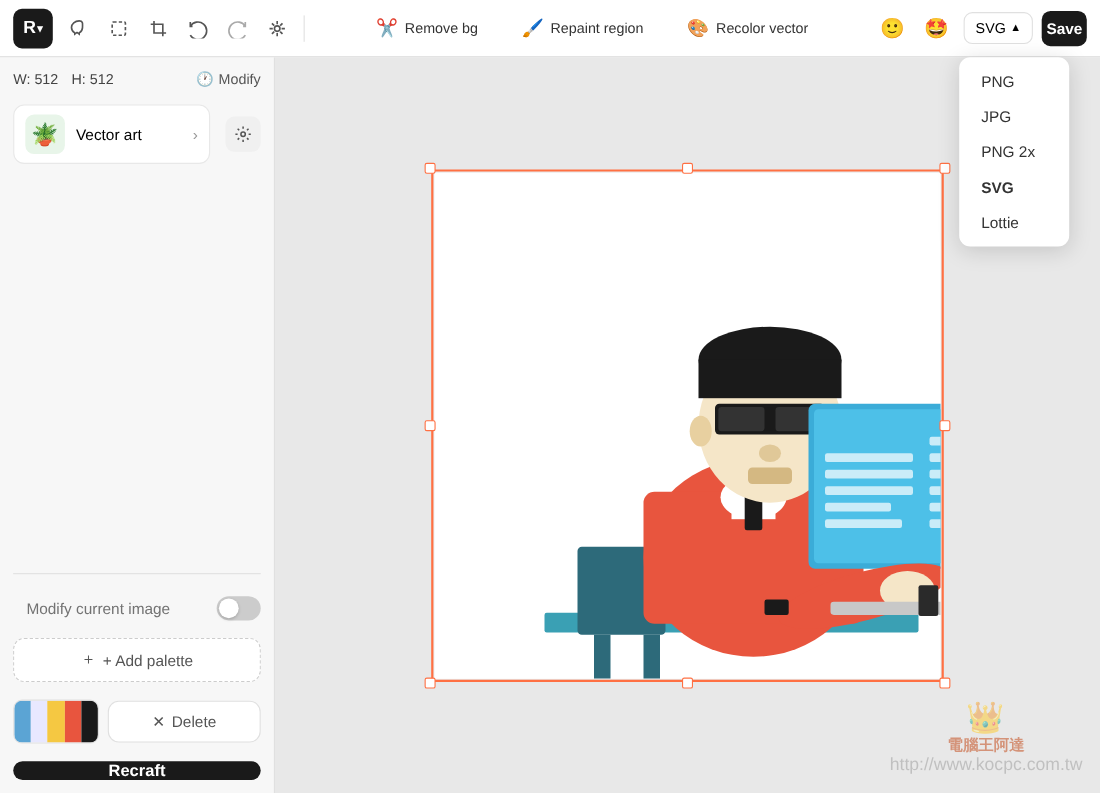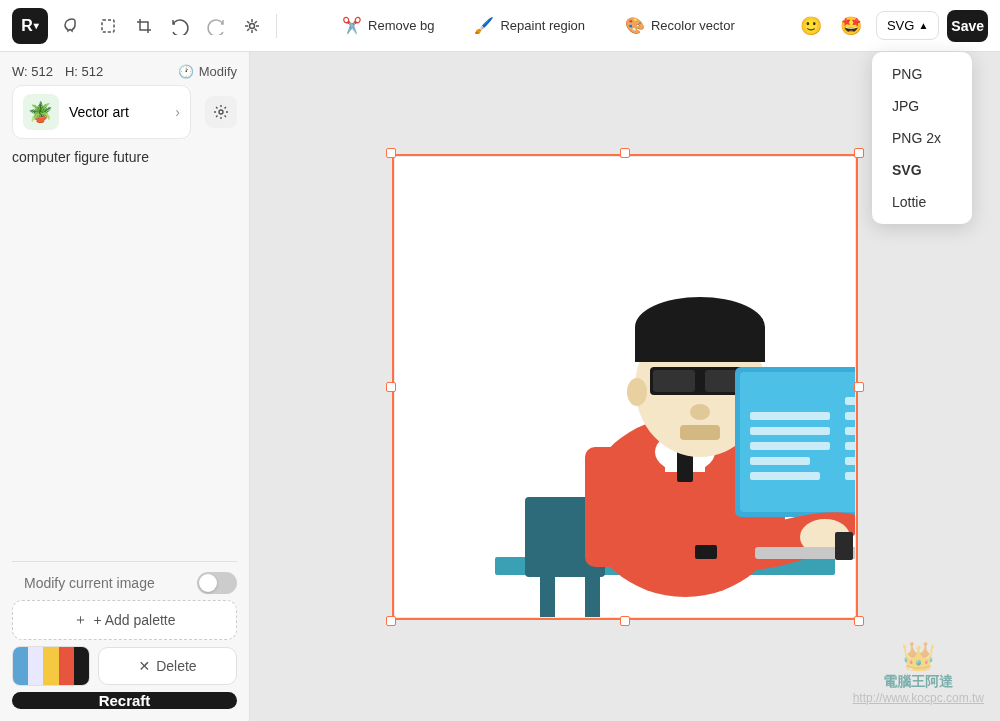--- a/index.html
+++ b/index.html
@@ -141,21 +141,21 @@
     }
 
     
     .sidebar {
       width: 250px;
       background: #f7f7f7;
       border-right: 1px solid #e0e0e0;
       padding: 12px;
       display: flex;
       flex-direction: column;
-      gap: 6px;
+      gap: 16px;
       overflow-y: auto;
     }
     .dimension-row {
       display: flex;
       align-items: center;
       gap: 12px;
       font-size: 13px;
       color: #444;
     }
     .history-btn {
@@ -365,23 +365,22 @@
       opacity: 0.5;
       font-size: 12px;
       color: #888;
       text-align: center;
       pointer-events: none;
     }
     .watermark-logo {
       font-size: 28px;
     }
     .watermark-url {
-      font-size: 12px;
+      font-size: 16px;
       color: #999;
-      text-decoration: underline;
     }
   </style>
 </head>
 <body>
 
 <div class="toolbar">
   <div class="toolbar-left">
     <div class="toolbar-logo">
       <span>R</span>
       <span style="font-size:10px; margin-left:1px;">▾</span>
@@ -473,21 +472,20 @@
         <span class="style-card-arrow">›</span>
       </div>
       <div class="style-card-settings">
         <svg width="16" height="16" viewBox="0 0 16 16" fill="none" stroke="#555" stroke-width="1.4">
             <circle cx="8" cy="8" r="2"></circle>
             <path d="M8 1v2M8 13v2M1 8h2M13 8h2M3.05 3.05l1.41 1.41M11.54 11.54l1.41 1.41M3.05 12.95l1.41-1.41M11.54 4.46l1.41-1.41"></path>
           </svg>
       </div>
     </div>
 
-    <div class="prompt-text">computer figure future</div>
 
     <div class="spacer"></div>
 
     <hr class="section-divider">
 
     <div class="modify-row">
       <span class="modify-label">Modify current image</span>
       <div class="toggle-switch"></div>
     </div>
 
@@ -587,17 +585,17 @@
         <rect x="360" y="390" width="120" height="12" rx="3" fill="#c8c8c8"></rect>
 
         <rect x="300" y="388" width="22" height="14" rx="2" fill="#1a1a1a"></rect>
 
         <rect x="440" y="375" width="18" height="28" rx="2" fill="#2a2a2a"></rect>
       </svg>
     </div>
 
     <div class="watermark">
       <div class="watermark-logo">👑</div>
-      <div style="font-size:14px; font-weight:600; color:#0f766e;">電腦王阿達</div>
+      <div style="font-size:14px; font-weight:600; color:#c2410c;">電腦王阿達</div>
       <div class="watermark-url">http://www.kocpc.com.tw</div>
     </div>
   </div>
 </div>
 
 </body></html>

